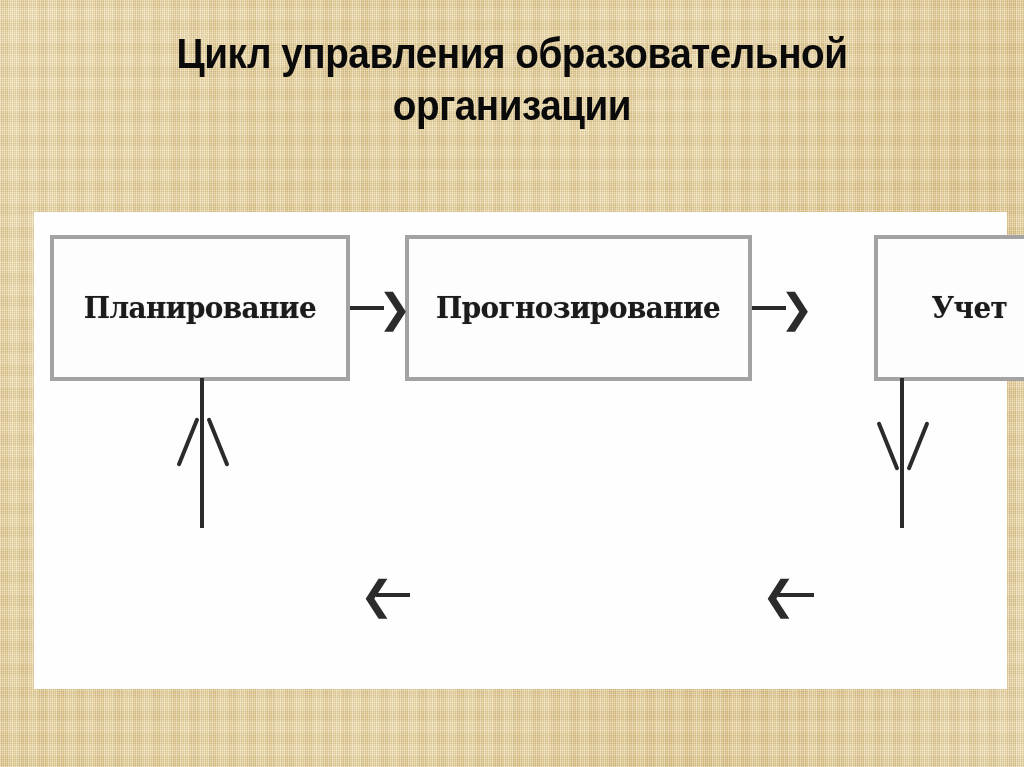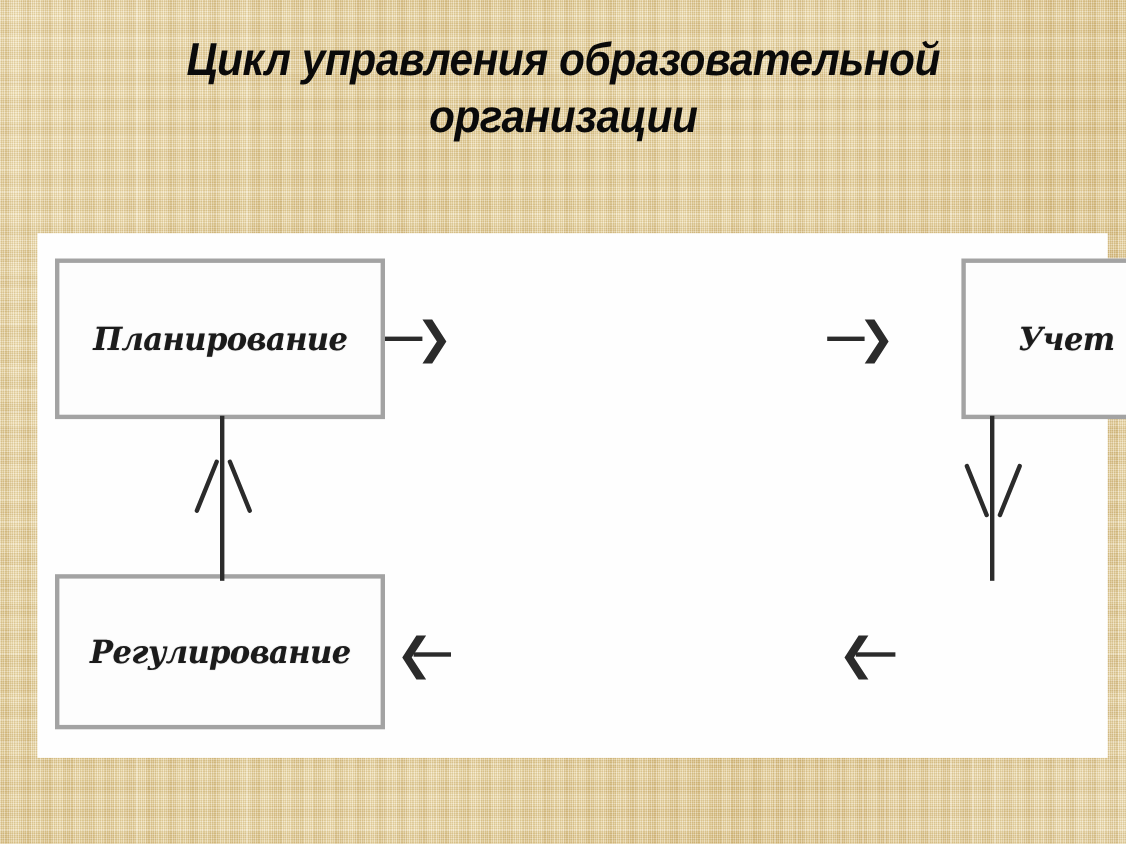--- a/index.html
+++ b/index.html
@@ -39,21 +39,20 @@
         rgba(205,175,112,0.22) 0px,
         rgba(205,175,112,0.22) 9px,
         rgba(243,228,186,0.22) 9px,
         rgba(243,228,186,0.22) 19px),
       repeating-linear-gradient(0deg,
         rgba(198,166,100,0.18) 0px,
         rgba(198,166,100,0.18) 11px,
         rgba(247,233,194,0.18) 11px,
         rgba(247,233,194,0.18) 23px),
       linear-gradient(115deg, #efe0b6 0%, #e3cf9a 28%, #e9d8a8 52%, #ddc58c 76%, #ebdcb2 100%);
-    font-style: italic;
   }
 
   
   #title-block {
     position: absolute;
     left: 0;
     top: 28px;
     width: 1024px;
     text-align: center;
     color: #0a0a0a;
@@ -136,28 +135,28 @@
 <div id="screen">
 
   <div id="title-block"><div>Цикл управления образовательной</div><div>организации</div></div>
 
   <div id="diagram-panel">
 
     <div class="node-box" style="left:16px; top:23px; width:300px; height:146px;">
       <span class="node-label">Планирование</span>
     </div>
 
+    <div class="node-box" style="left:371px; top:23px; width:347px; height:146px;">
+      <span class="node-label">Прогнозирование</span>
+    </div>
 
     <div class="node-box" style="left:798px; top:23px; width:191px; height:146px;margin-left:42px;">
       <span class="node-label">Учет</span>
     </div>
 
-    <div class="node-box" style="left:16px; top:310px; width:300px; height:141px;">
-      <span class="node-label">Регулирование</span>
-    </div>
 
 
 
     <div class="h-line" style="left:316px; top:94px; width:34px;"></div>
     <div class="chevron chev-right" style="left:344px; top:76px;">❯</div>
 
     <div class="h-line" style="left:718px; top:94px; width:34px;"></div>
     <div class="chevron chev-right" style="left:746px; top:76px;">❯</div>
 
     <div class="h-line" style="left:744px; top:381px; width:36px;"></div>

